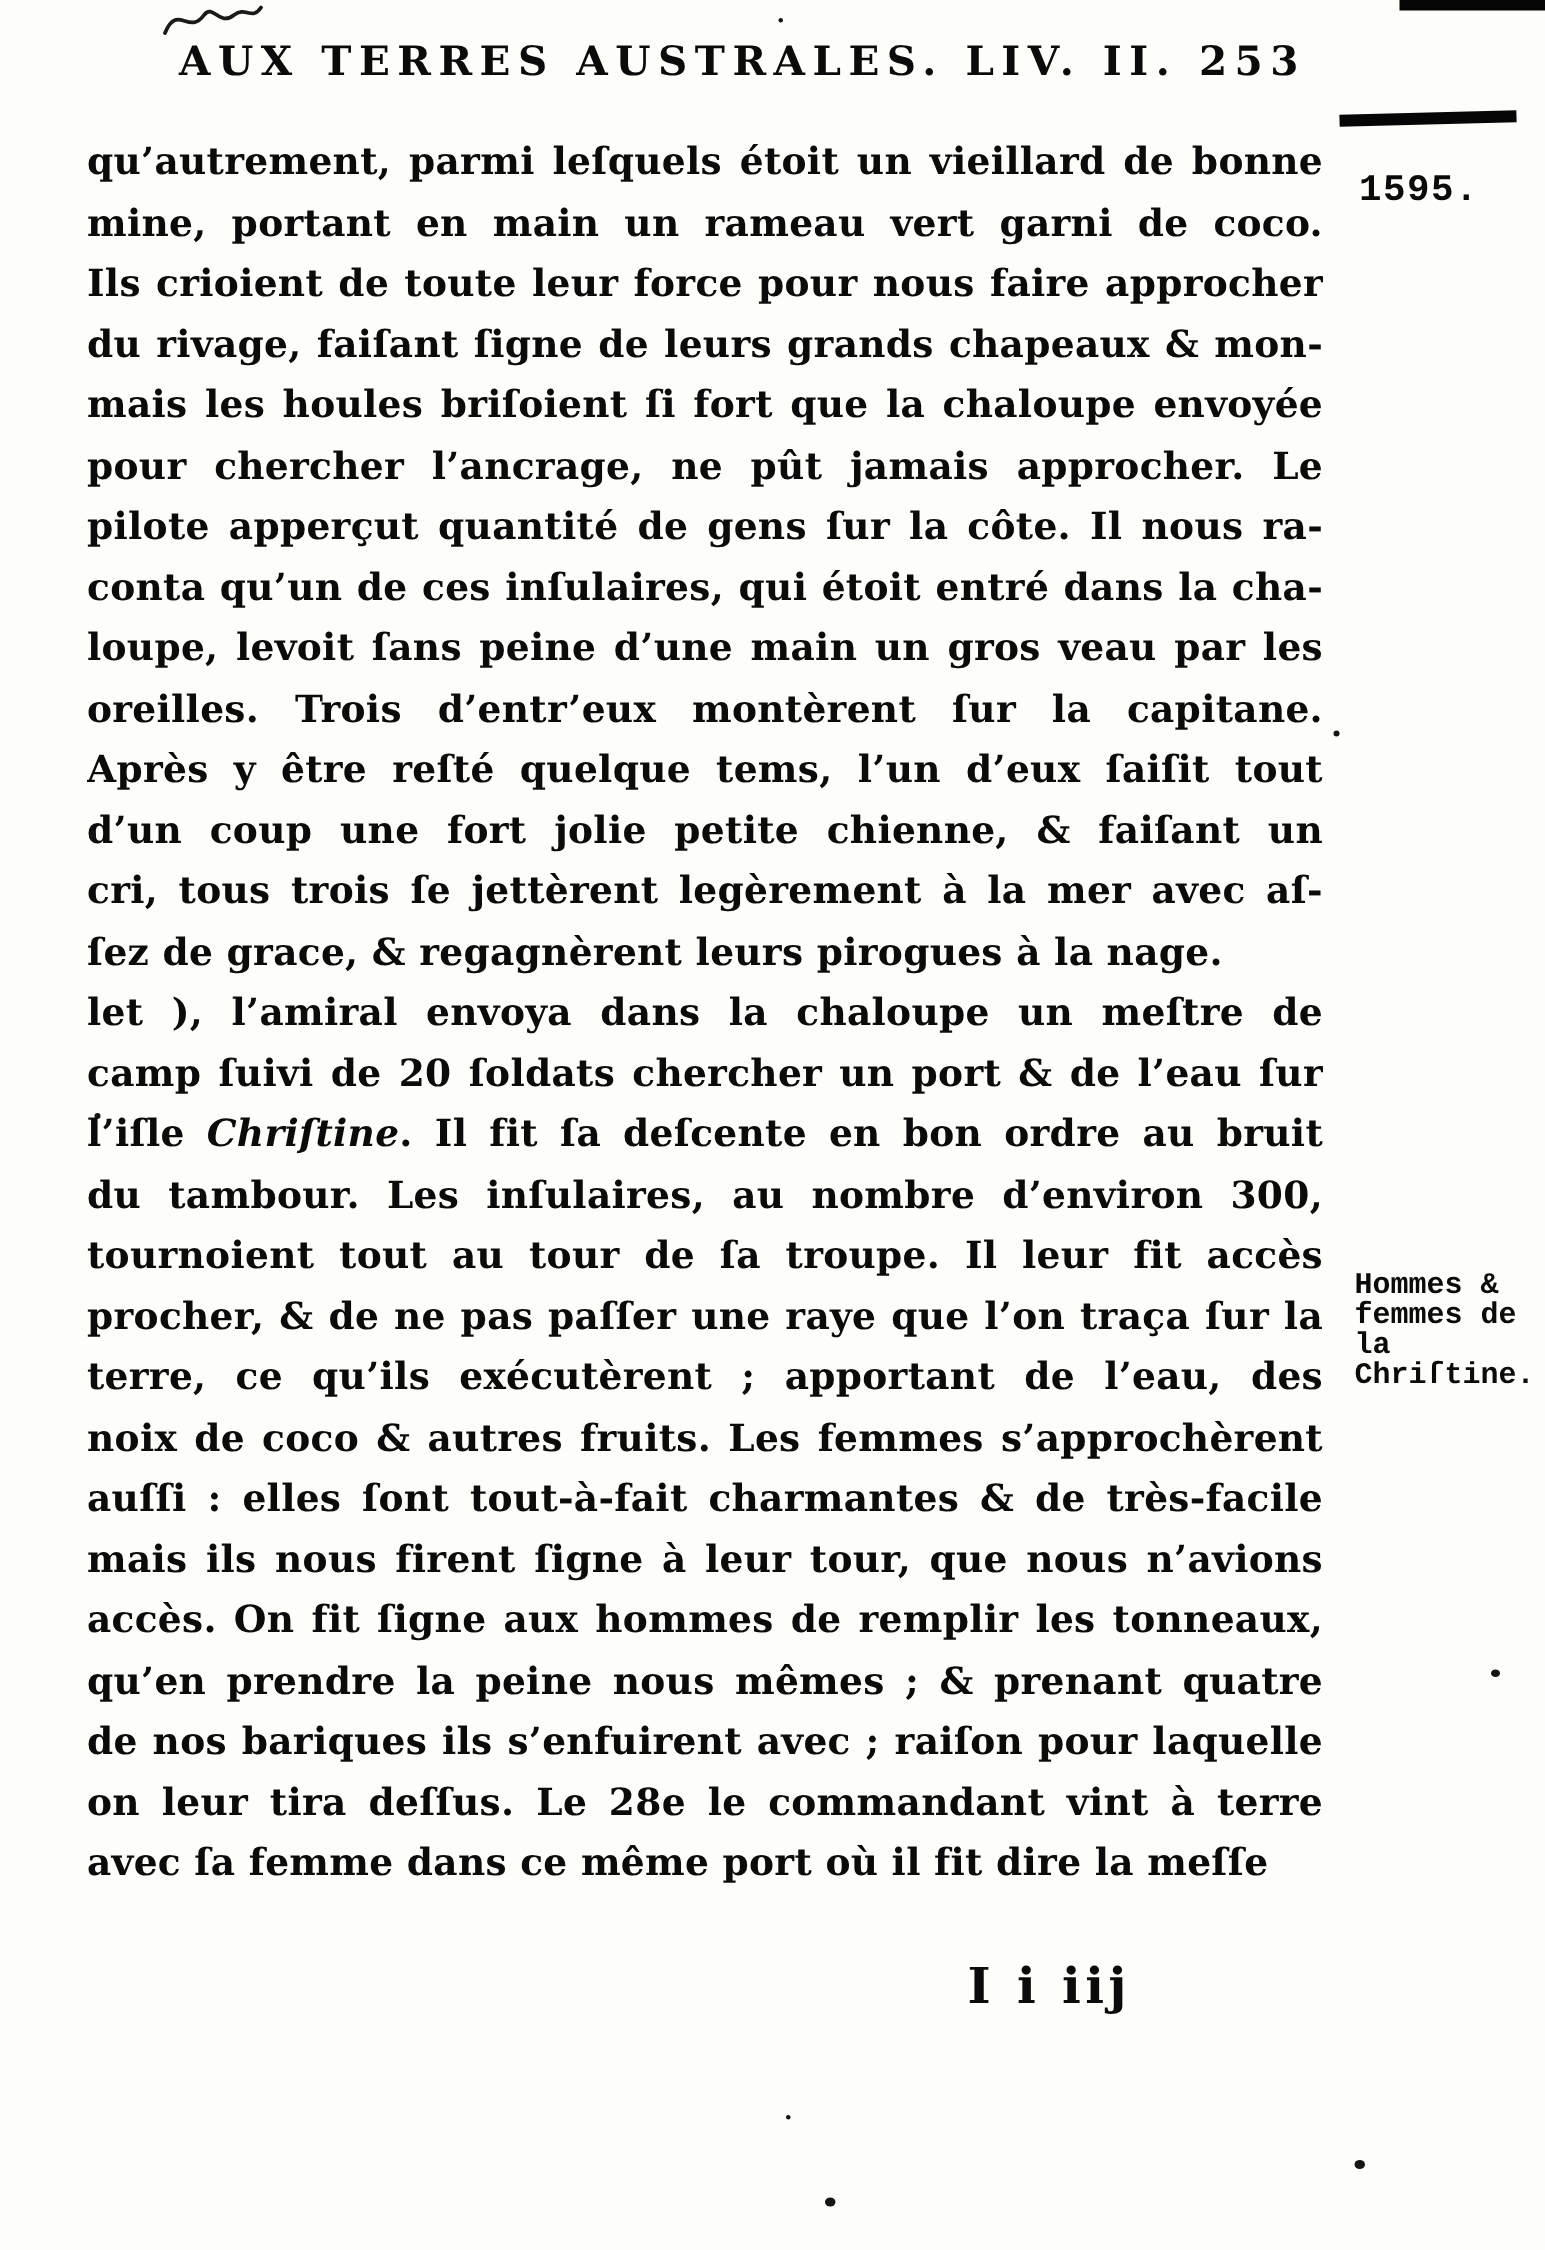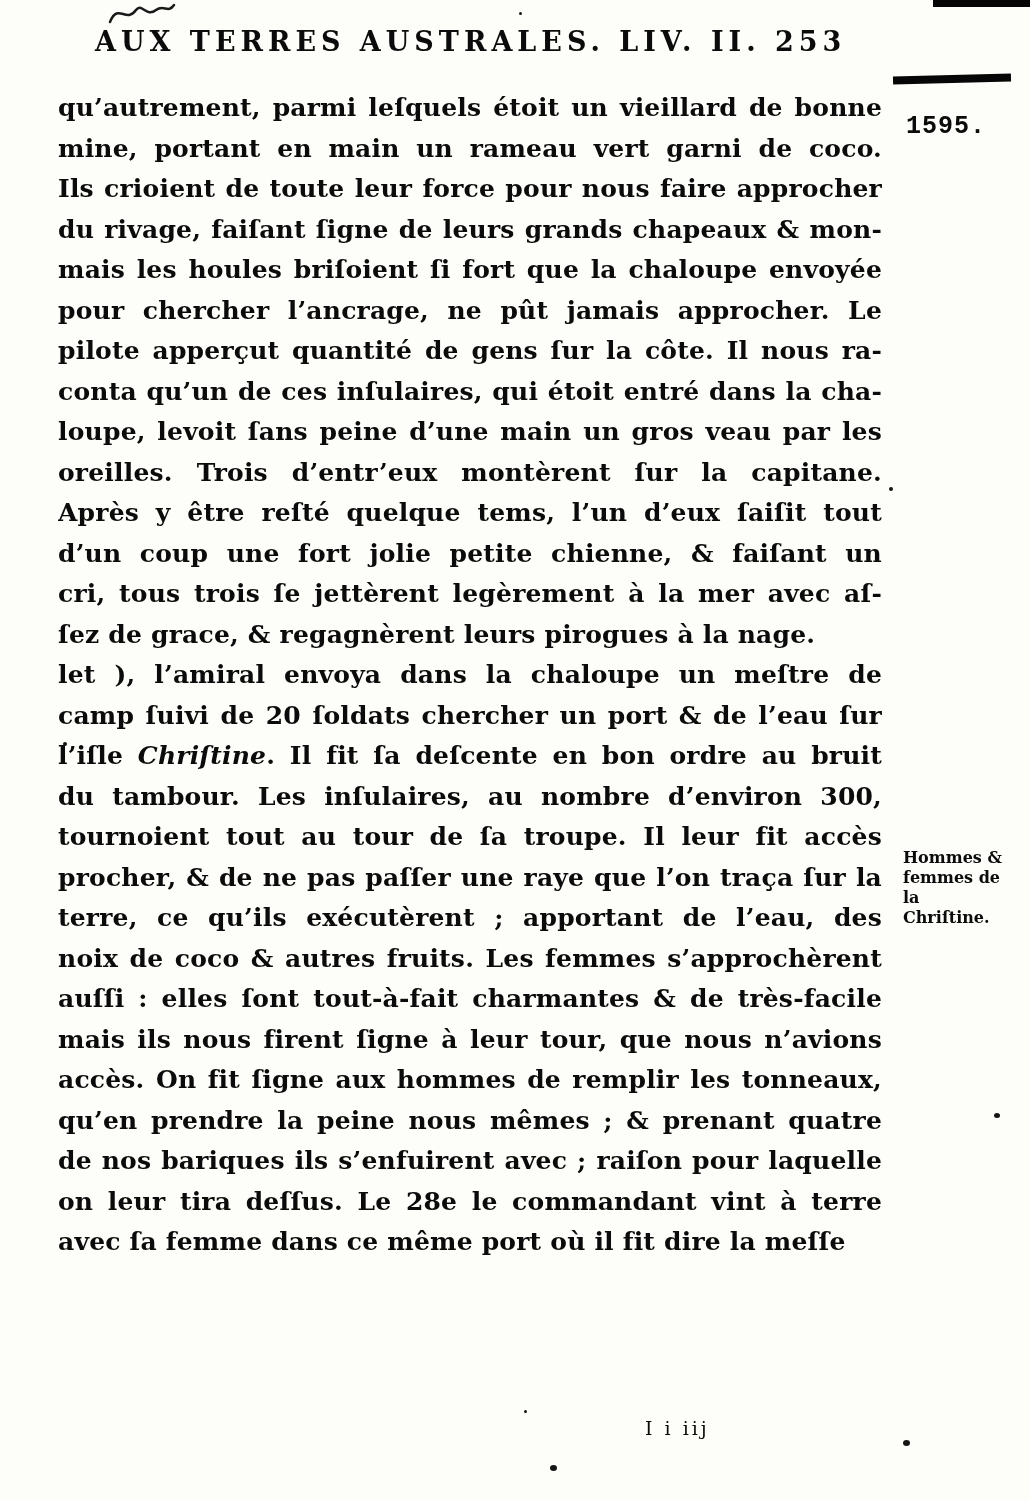--- a/index.html
+++ b/index.html
@@ -9,20 +9,21 @@
     background: #fdfdfa;
     font-family: "DejaVu Serif", serif;
     color: #0b0b0b;
     overflow: hidden;
   }
   .page { position: absolute; inset: 0; }
 
   .page-header {
     position: absolute;
     left: 95px; top: 26px; width: 800px;
+    text-align: center;
     font-size: 27px; font-weight: bold;
     letter-spacing: 5px;
     white-space: nowrap;
   }
 
   .body-text {
     position: absolute;
     left: 58px; top: 88px; width: 824px;
     font-size: 25px; font-weight: bold;
     line-height: 40.5px;
@@ -47,28 +48,29 @@
   .margin-year {
     position: absolute;
     left: 906px; top: 112px;
     font-size: 25px; font-weight: bold;
     letter-spacing: 1px;
     font-family: Liberation Mono, monospace;
   }
   .side-note {
     position: absolute;
     left: 903px; top: 848px; width: 115px;
-    font-size: 16px; font-weight: bold;
+    font-size: 20px; font-weight: bold;
     line-height: 20px;
     white-space: pre-line;
+    font-family: Liberation Mono, monospace;
   }
   .signature {
     position: absolute;
-    left: 645px; top: 1417px;
-    font-size: 19px; font-weight: normal;
+    left: 645px; top: 1304px;
+    font-size: 33px; font-weight: bold;
     letter-spacing: 3px;
   }
 
   .corner-bar {
     position: absolute;
     left: 933px; top: 0; width: 97px; height: 7px;
     background: #050505;
   }
   .squiggle { position: absolute; left: 106px; top: 0; }
   .speck { position: absolute; background: #151515; border-radius: 50%; }

